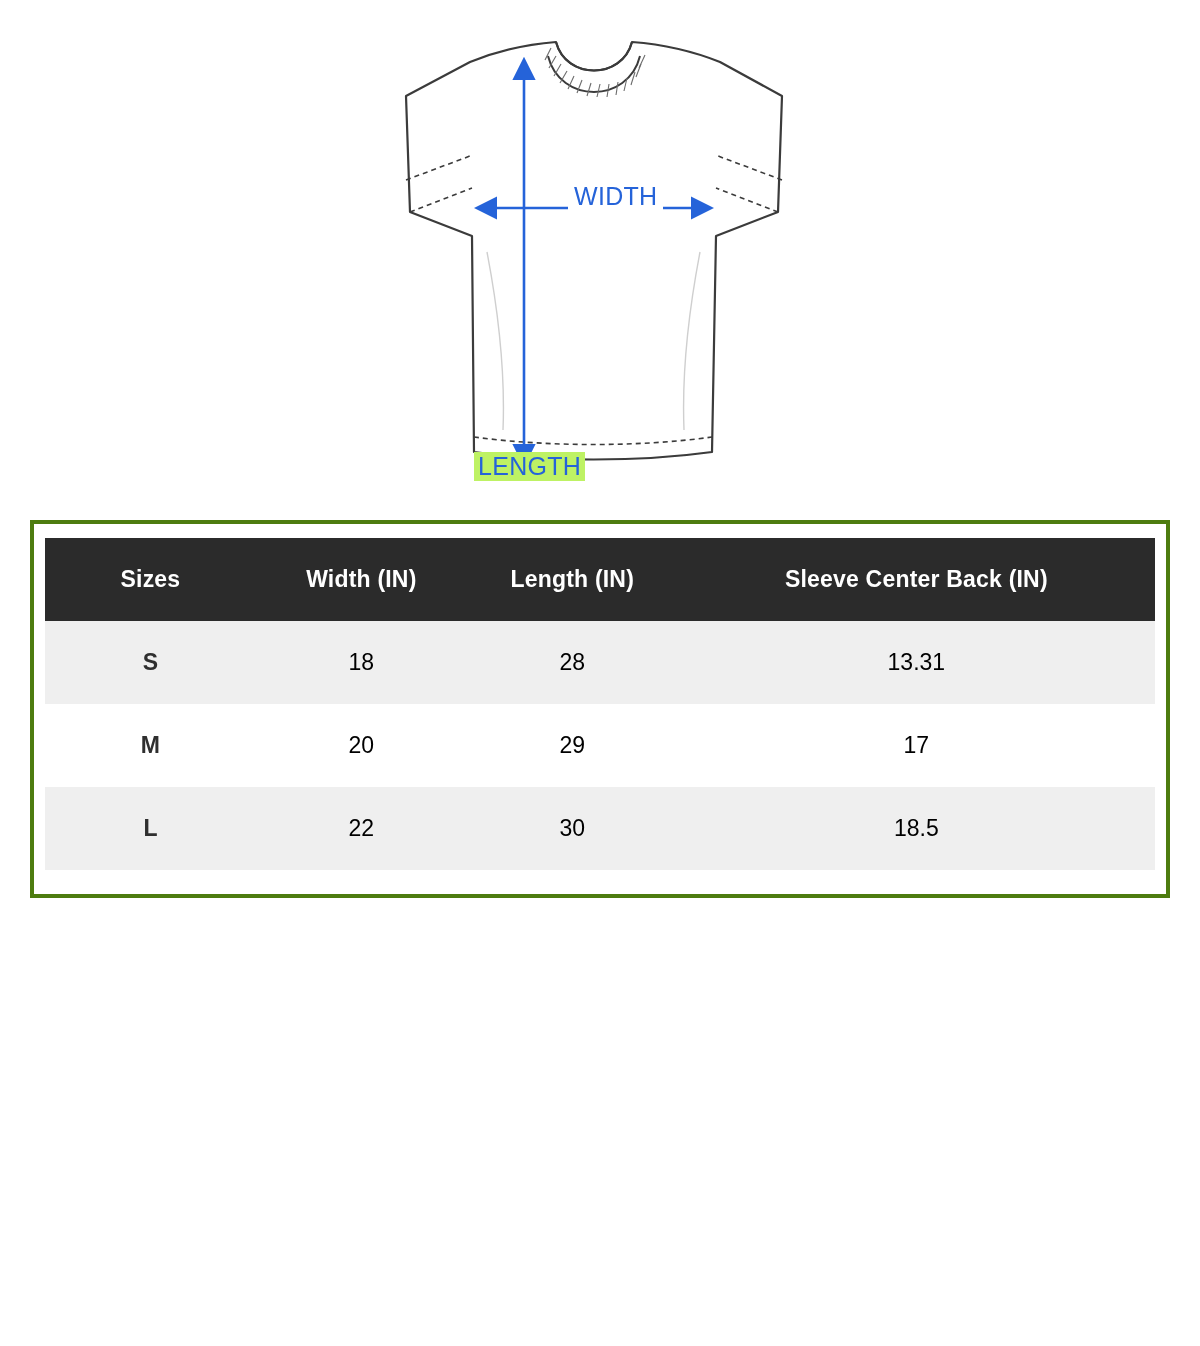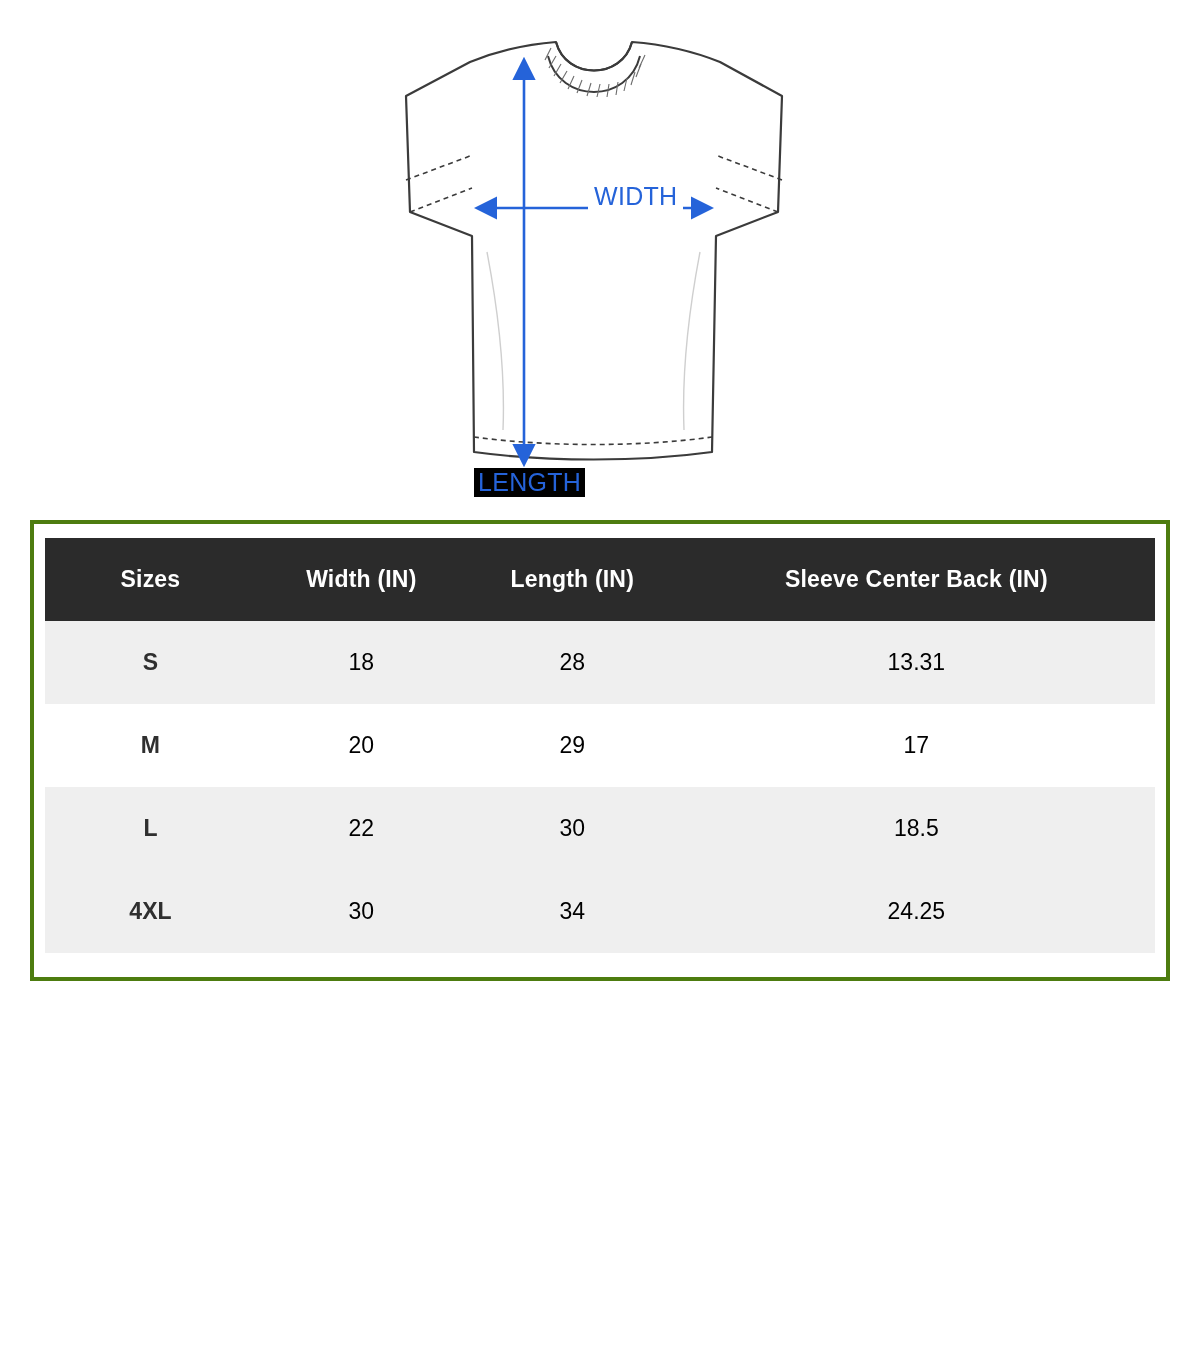--- a/index.html
+++ b/index.html
@@ -36,29 +36,29 @@
   }
   .dim-label {
     position: absolute;
     color: #2563d9;
     font-size: 25px;
     font-family: "Liberation Sans", sans-serif;
     letter-spacing: 0.3px;
     white-space: nowrap;
   }
   .dim-label.width-label {
-    left: 588px;
+    left: 568px;
     top: 182px;
     background: #ffffff;
     padding: 0 6px;
   }
   .dim-label.length-label {
     left: 474px;
-    top: 468px;
-    background: #000000;
+    top: 452px;
+    background: #bef264;
     padding: 0 4px;
   }
 
   
   .table-wrap {
     margin: 0 30px;
     width: 1140px;
     box-sizing: border-box;
     border: 4px solid #4d7c0f;
     background: #ffffff;
@@ -212,23 +212,17 @@
           <td>20</td>
           <td>29</td>
           <td>17</td>
         </tr>
         <tr class="odd-row">
           <td class="size-cell">L</td>
           <td>22</td>
           <td>30</td>
           <td>18.5</td>
         </tr>
-        <tr class="odd-row">
-          <td class="size-cell">4XL</td>
-          <td>30</td>
-          <td>34</td>
-          <td>24.25</td>
-        </tr>
       </tbody>
     </table>
   </div>
 
 </div>
 
 </body></html>

